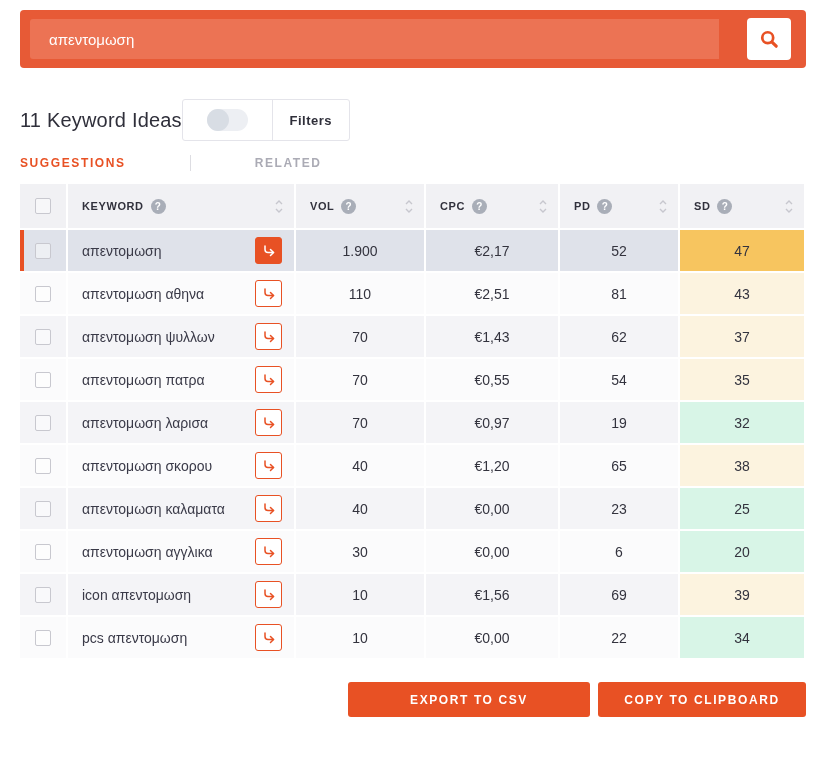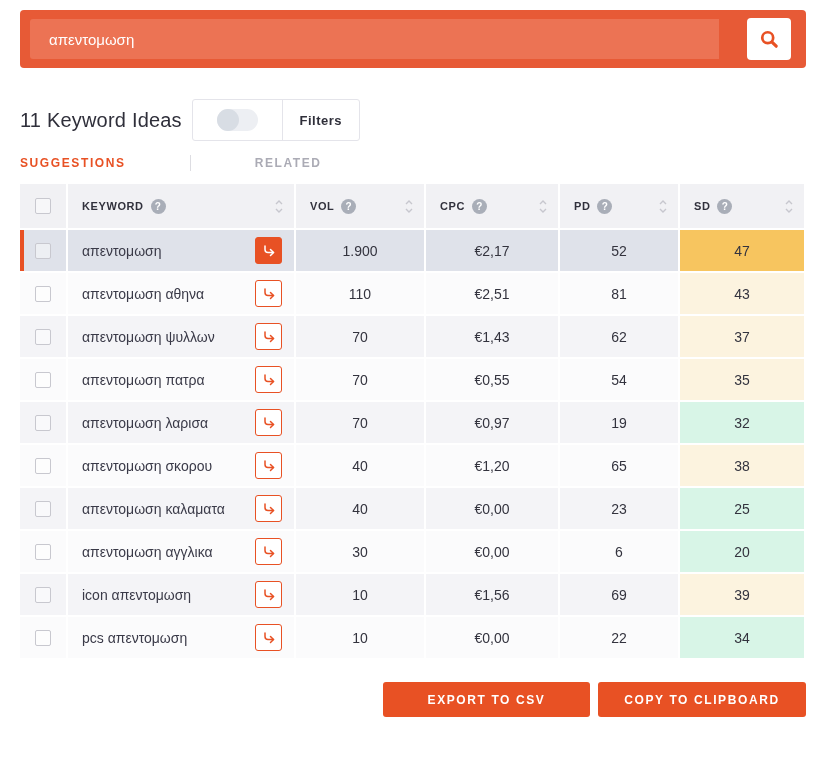--- a/index.html
+++ b/index.html
@@ -24,21 +24,21 @@
     display:flex; align-items:center; justify-content:center; gap:10px;
     color:#fff; font-size:15px; cursor:pointer;}
   .flag{display:block; border-radius:1px;}
   .search-btn{width:44px; height:42px; background:#fff; border:none; border-radius:4px;
     margin-left:28px; display:flex; align-items:center; justify-content:center; cursor:pointer;}
 
   
   .ideas-row{margin:31px 20px 0; display:flex; justify-content:flex-start; align-items:center;}
   .page-title{font-size:20px; font-weight:400; color:#2F2F3A; letter-spacing:.2px;}
   .filters-box{display:flex; height:42px; border:1px solid var(--border-light);
-    border-radius:3px; background:#fff; align-items:stretch;margin-left:10px;}
+    border-radius:3px; background:#fff; align-items:stretch;}
   .toggle-wrap{width:90px; display:flex; align-items:center; justify-content:center;
     border-right:1px solid var(--border-light); cursor:pointer;}
   .toggle{width:41px; height:22px; border-radius:11px; background:#EDEFF3; position:relative;}
   .toggle-knob{position:absolute; left:0; top:0; width:22px; height:22px;
     border-radius:50%; background:#D8DDE4;}
   .filters-label{width:76px; display:flex; align-items:center; justify-content:center;
     font-size:13px; font-weight:bold; color:#2F2F3A; letter-spacing:.5px; cursor:pointer;}
 
   
   .tabs{margin:14px 20px 6px; display:flex; align-items:center;gap:42px;}
@@ -76,21 +76,21 @@
   .cell-num{text-align:center;}
   tbody tr td.cell-sd.sd-amber{background:var(--sd-amber) !important;}
   tbody tr td.cell-sd.sd-cream{background:var(--sd-cream) !important;}
   tbody tr td.cell-sd.sd-mint{background:var(--sd-mint) !important;}
 
   
   .actions{margin:22px 20px 0; display:flex; justify-content:flex-end; gap:8px;}
   .btn{height:35px; border:none; border-radius:3px; background:var(--accent); color:#fff;
     font-family:"Liberation Sans", sans-serif; font-size:12px; font-weight:bold;
     letter-spacing:1.6px; cursor:pointer;}
-  .btn-export{width:207px;}
+  .btn-export{width:242px;}
   .btn-copy{width:208px;}
 </style>
 </head>
 <body>
 
 <div class="searchbar">
   <input class="search-input" type="text" value="απεντομωση" style="">
   <button class="search-btn">
     <svg width="21" height="21" viewBox="0 0 20 20" fill="none">
       <circle cx="8.3" cy="8.3" r="5.2" stroke="#E85124" stroke-width="2.6"></circle>

